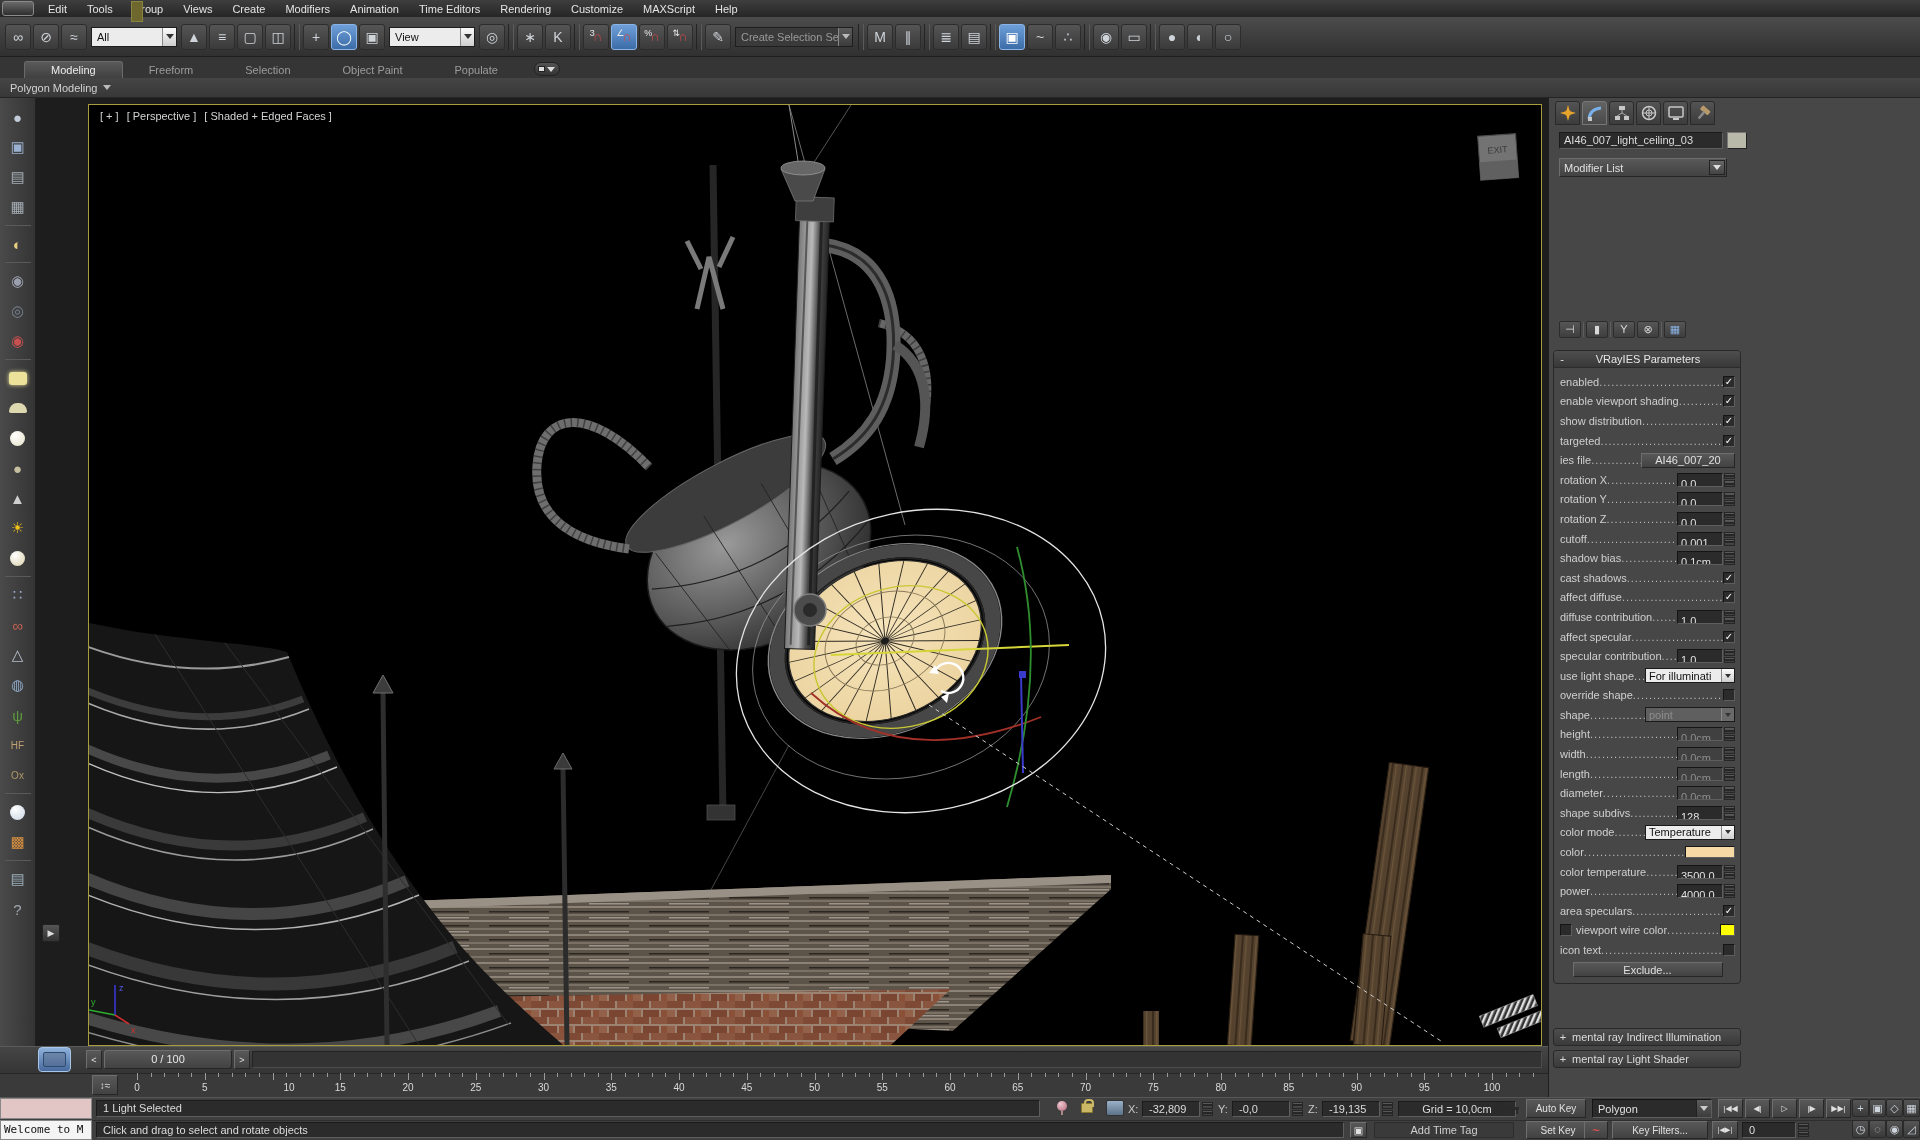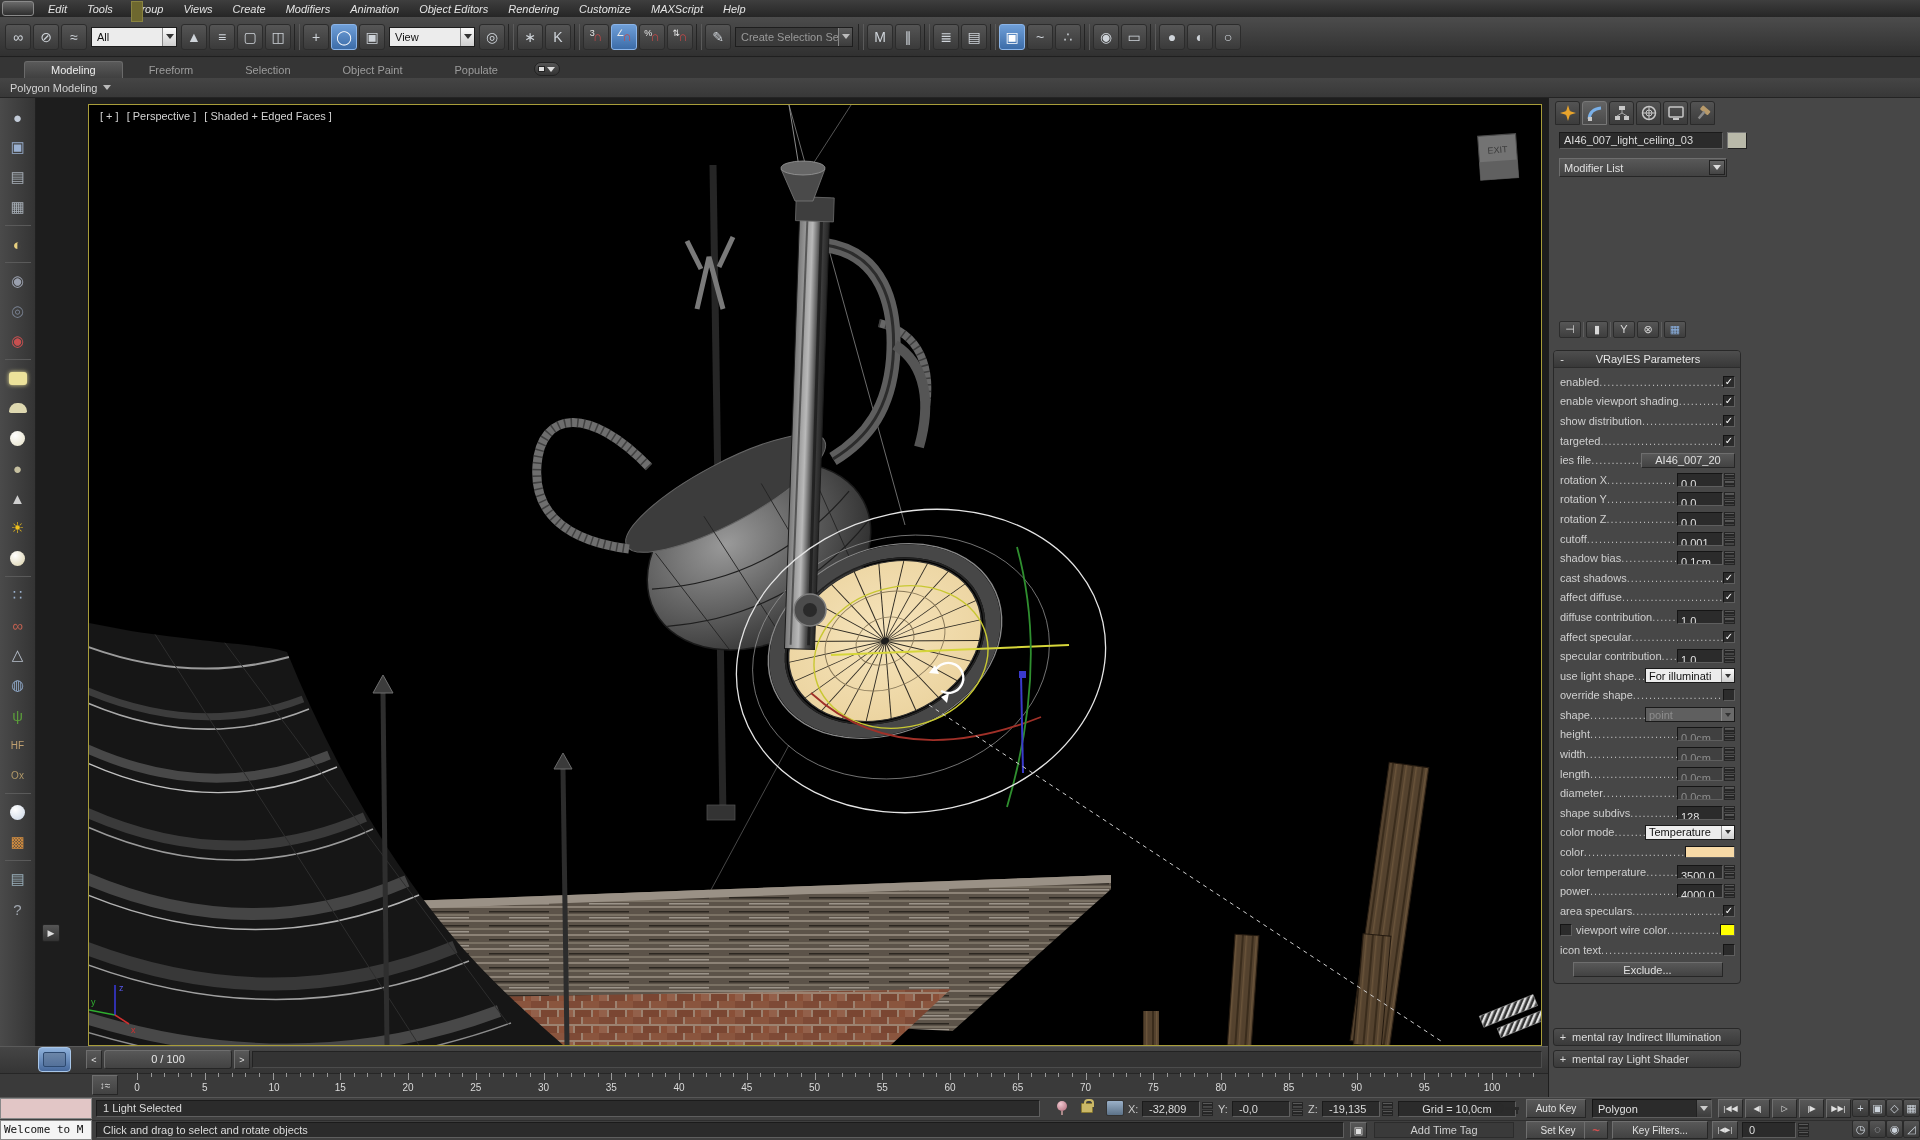--- a/index.html
+++ b/index.html
@@ -5,21 +5,21 @@
   * { margin:0; padding:0; box-sizing:border-box; }
   html,body { width:1920px; height:1140px; overflow:hidden; background:#2b2b2b;
     font-family:"Liberation Sans", sans-serif; font-size:11px; color:#d6d6d6; }
   #root { position:absolute; inset:0; width:1920px; height:1140px; background:#343434; }
 
   
   #menubar { position:absolute; left:0; top:0; width:1920px; height:17px;
     background:linear-gradient(#3e3e3e,#262626); display:flex; align-items:center; }
   #app-button { width:32px; height:15px; margin:1px 4px 1px 2px; border:1px solid #8a8a8a;
     border-radius:3px; background:linear-gradient(#6a6a6a,#2e2e2e); }
-  .menu-item { padding:1px 10px; color:#e4e4e4; cursor:default;font-style:italic; }
+  .menu-item { padding:1px 10px; color:#e4e4e4; cursor:default; }
 
   
   #toolbar { position:absolute; left:0; top:17px; width:1920px; height:40px;
     background:linear-gradient(#4c4c4c,#303030); border-bottom:1px solid #1f1f1f;
     display:flex; align-items:center; padding-left:4px; }
   .tb-btn { width:26px; height:26px; margin:0 1px; border-radius:3px; display:flex;
     align-items:center; justify-content:center; color:#cfd4da; font-size:14px;
     background:linear-gradient(#555,#3a3a3a); border:1px solid #2c2c2c; }
   .tb-btn.active { background:linear-gradient(#6f9fd8,#3c6ca8); border:1px solid #8ab4e8; color:#fff; }
   .tb-sep { width:6px; height:26px; margin:0 2px; border-left:1px solid #242424; border-right:1px solid #5a5a5a; }
@@ -187,21 +187,21 @@
   <div id="menubar">
     <div id="app-button"></div>
     <div id="menu-items" style="display: flex;">
         <div class="menu-item">Edit</div>
         <div class="menu-item">Tools</div>
         <div class="menu-item">Group</div>
         <div class="menu-item">Views</div>
         <div class="menu-item">Create</div>
         <div class="menu-item">Modifiers</div>
         <div class="menu-item">Animation</div>
-        <div class="menu-item">Object Editors</div>
+        <div class="menu-item">Time Editors</div>
         <div class="menu-item">Rendering</div>
         <div class="menu-item">Customize</div>
         <div class="menu-item">MAXScript</div>
         <div class="menu-item">Help</div>
       </div>
   </div>
 
   <div id="toolbar">
       <div class="tb-btn">∞</div>
       <div class="tb-btn">⊘</div>
@@ -914,21 +914,21 @@
       <div class="tick" style="left: 34.1px; height: 4px;"></div>
       <div class="tick" style="left: 47.65px; height: 4px;"></div>
       <div class="tick" style="left: 61.2px; height: 4px;"></div>
       <div class="tick" style="left: 74.75px; height: 7px;"></div>
       <div class="tick-label" style="left: 74.75px;">5</div>
       <div class="tick" style="left: 88.3px; height: 4px;"></div>
       <div class="tick" style="left: 101.85px; height: 4px;"></div>
       <div class="tick" style="left: 115.4px; height: 4px;"></div>
       <div class="tick" style="left: 128.95px; height: 4px;"></div>
       <div class="tick" style="left: 142.5px; height: 7px;"></div>
-      <div class="tick-label" style="left: 144px;">10</div>
+      <div class="tick-label" style="left: 159px;">10</div>
       <div class="tick" style="left: 156.05px; height: 4px;"></div>
       <div class="tick" style="left: 169.6px; height: 4px;"></div>
       <div class="tick" style="left: 183.15px; height: 4px;"></div>
       <div class="tick" style="left: 196.7px; height: 4px;"></div>
       <div class="tick" style="left: 210.25px; height: 7px;"></div>
       <div class="tick-label" style="left: 210.25px;">15</div>
       <div class="tick" style="left: 223.8px; height: 4px;"></div>
       <div class="tick" style="left: 237.35px; height: 4px;"></div>
       <div class="tick" style="left: 250.9px; height: 4px;"></div>
       <div class="tick" style="left: 264.45px; height: 4px;"></div>

